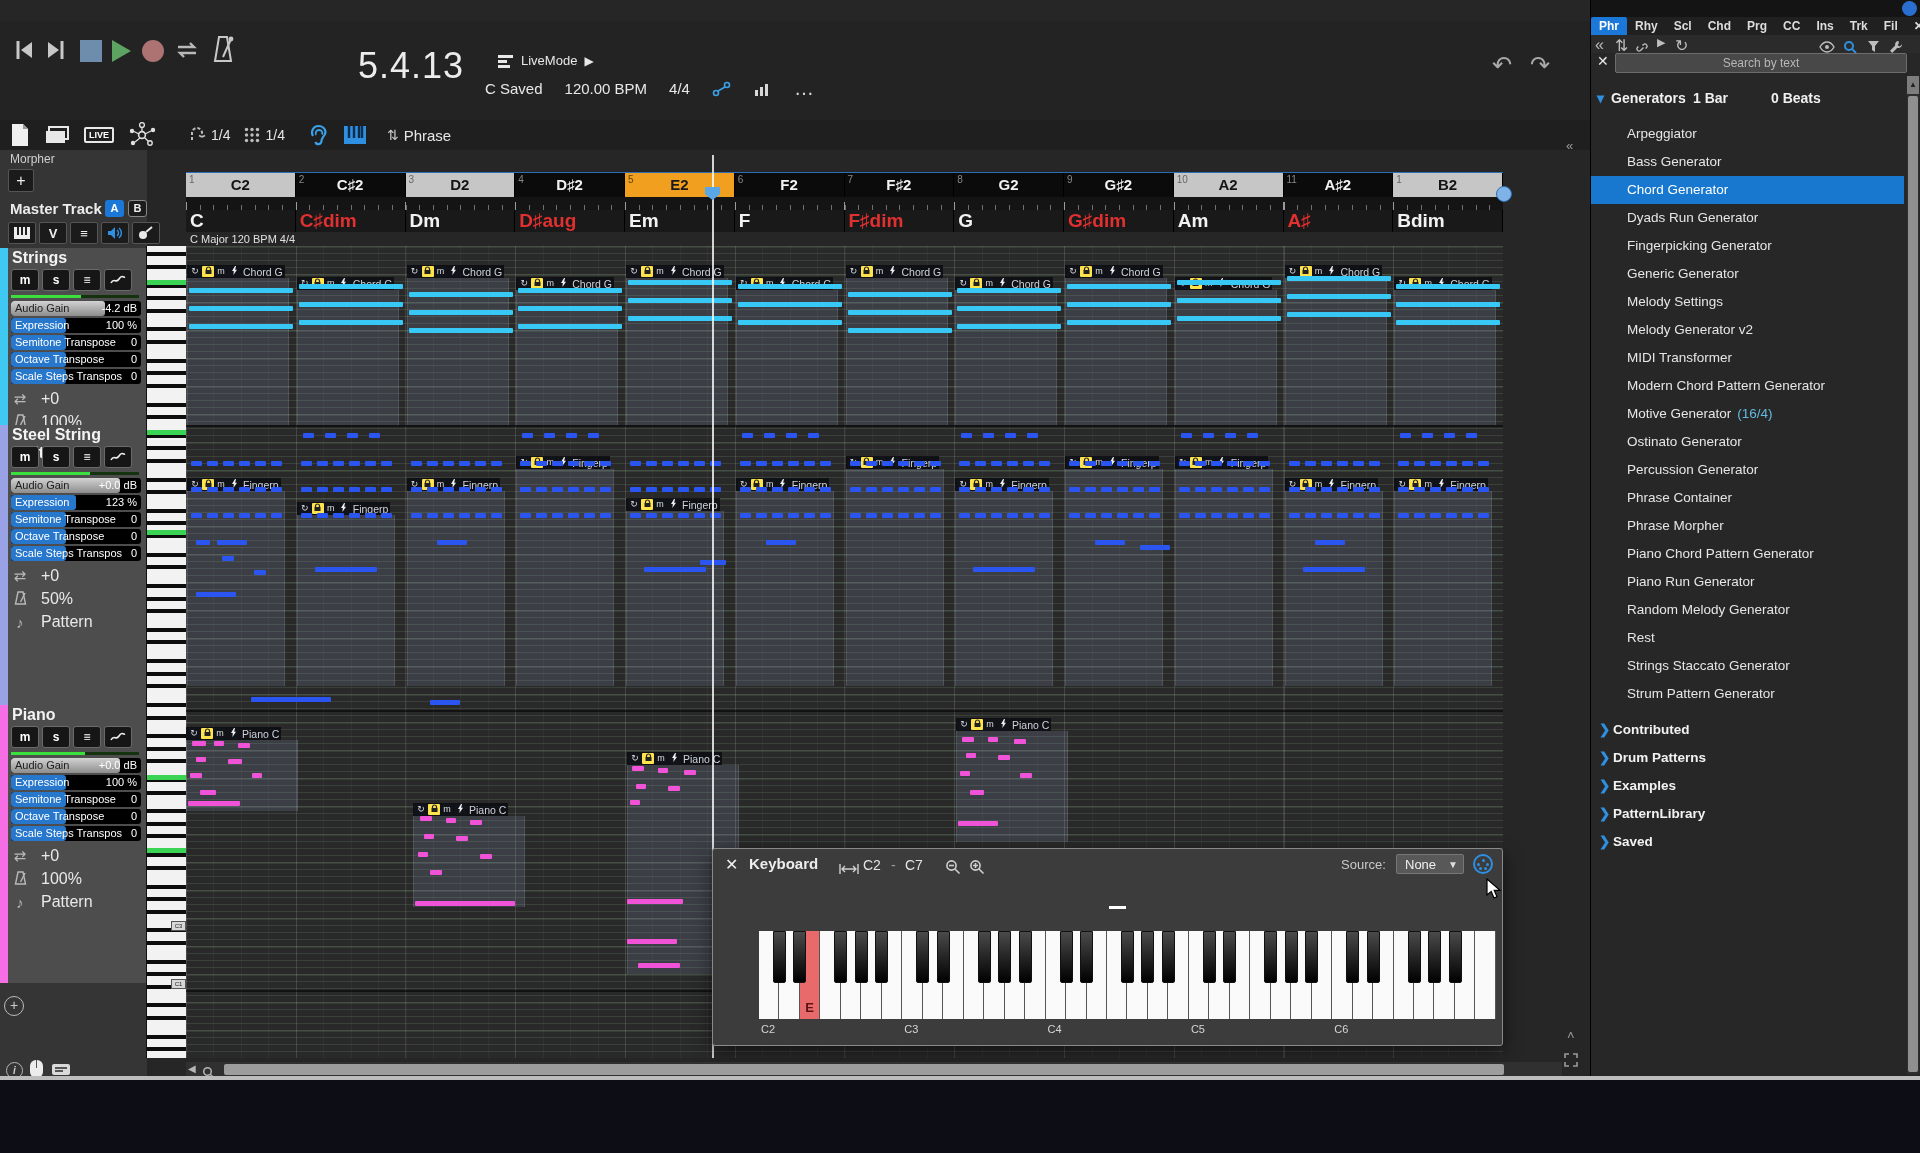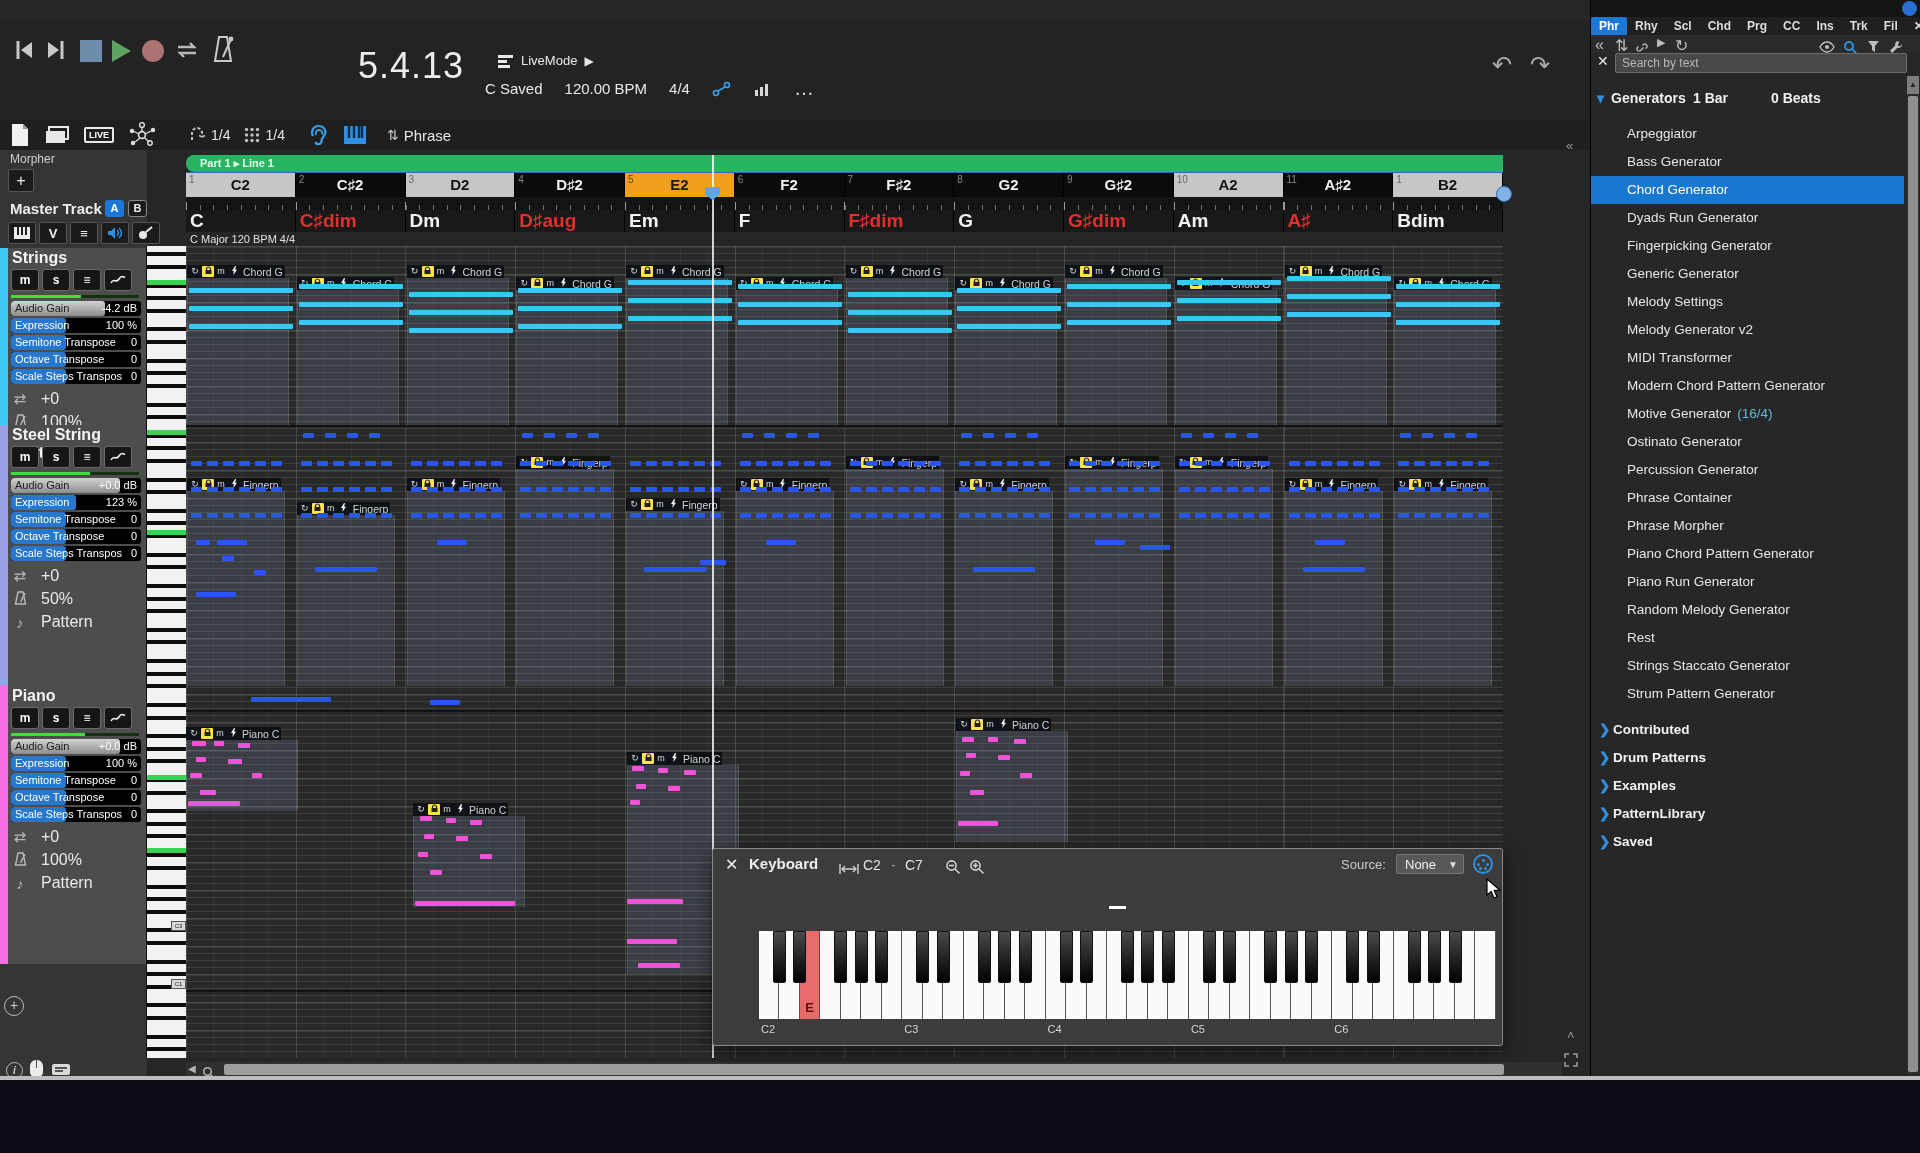--- a/index.html
+++ b/index.html
@@ -86,21 +86,21 @@
   
   .rs-ic{color:#9a9a9a;font-size:13px;}
   
   #genpanel{left:1590px;top:0;width:330px;height:1076px;background:#272727;border-left:1px solid #000;}
   #gp-top{position:absolute;left:0;top:0;width:330px;height:17px;background:#141414;}
   #gp-bluedot{position:absolute;right:4px;top:1px;width:15px;height:15px;border-radius:50%;background:#2a6fd0;}
   #gp-tabs{position:absolute;left:0;top:17px;width:330px;height:18px;background:#202020;display:flex;align-items:stretch;}
   .gtab{font-size:12px;font-weight:700;color:#ddd;padding:2px 8px 0 8px;}
   .gtab.active{background:#1b78d8;color:#fff;border-radius:2px 2px 0 0;}
   #gp-icons{position:absolute;left:0;top:35px;width:330px;height:18px;background:#2b2b2b;color:#b5b5b5;}
-  #gp-search{position:absolute;left:24px;top:53px;width:278px;height:18px;background:#484848;border:1px solid #6d6d6d;border-radius:2px;color:#b7b7b7;font-size:12px;line-height:18px;padding:0 6px;}
+  #gp-search{position:absolute;left:24px;top:53px;width:278px;height:18px;background:#484848;border:1px solid #6d6d6d;border-radius:2px;color:#b7b7b7;font-size:12px;line-height:18px;padding:0 6px;text-align:center;}
   #gp-x{position:absolute;left:6px;top:53px;color:#e8e8e8;font-size:14px;}
   #gp-head{position:absolute;left:0;top:90px;width:330px;height:24px;color:#f0f0f0;font-weight:700;font-size:14px;}
   .gitem{position:absolute;left:0;width:313px;height:28px;color:#e6e6e6;font-size:13.5px;line-height:28px;padding-left:36px;box-sizing:border-box;white-space:nowrap;}
   .gitem.selected{background:#1878cf;color:#fff;}
   .gsuffix{color:#63bade;padding-left:6px;}
   .gcat{position:absolute;left:0;width:313px;height:28px;color:#f2f2f2;font-weight:700;font-size:13.5px;line-height:28px;padding-left:22px;box-sizing:border-box;}
   .gcat .chev{position:absolute;left:8px;color:#2f8fe0;font-weight:700;}
   #gp-scroll{position:absolute;right:2px;top:76px;width:12px;height:998px;background:#2e2e2e;}
   #gp-thumb{position:absolute;left:1px;top:20px;width:10px;height:976px;background:#8f8f8f;border-radius:2px;}
   #gp-up{position:absolute;left:0;top:0;width:12px;height:18px;background:#7d7d7d;color:#222;font-size:8px;text-align:center;line-height:18px;}
@@ -390,21 +390,21 @@
                 <path d="M4 1h5l2.5 12H1.5z" fill="none" stroke="#b9b9b9" stroke-width="1.4"></path>
                 <path d="M6.5 11 11 2" stroke="#b9b9b9" stroke-width="1.4"></path>
               </svg></span>
             <span>50%</span>
           </div>
           <div class="xrow" style="top: 188px;">
             <span class="xicon">♪</span>
             <span>Pattern</span>
           </div>
         </div>
-        <div class="trackbox abs" style="top: 536px; height: 278px;">
+        <div class="trackbox abs" style="top: 555px; height: 278px;">
           <div class="tstrip" style="background: rgb(245, 110, 228);"></div>
           <div class="tname">Piano</div>
           <div class="msrow">
             <span class="msbtn">m</span>
             <span class="msbtn">s</span>
             <span class="msbtn">≡</span>
             <span class="msbtn">
               <svg width="16" height="10" viewBox="0 0 16 10">
                 <path d="M1 8C4 2 6 9 9 4s4-1 6-2" fill="none" stroke="#eee" stroke-width="1.6"></path>
               </svg>
@@ -524,21 +524,20 @@
       <div class="bk" style="top: 801.28px;"></div>
       <div class="gk" style="top: 34px;"></div>
       <div class="gk" style="top: 184px;"></div>
       <div class="gk" style="top: 284px;"></div>
       <div class="gk" style="top: 529px;"></div>
       <div class="gk" style="top: 602px;"></div>
       <div class="kmark" style="top: 675px;">C3</div>
       <div class="kmark" style="top: 733px;">C1</div>
     </div>
 
-  <div id="partbar" class="abs">Part 1 ▸ Line 1</div>
   <div id="barsrow" class="abs">
       <div class="barcell light">
         <span class="bn">1</span>
         <span class="bl">C2</span>
       </div>
       <div class="barcell dark">
         <span class="bn">2</span>
         <span class="bl">C♯2</span>
       </div>
       <div class="barcell light">

